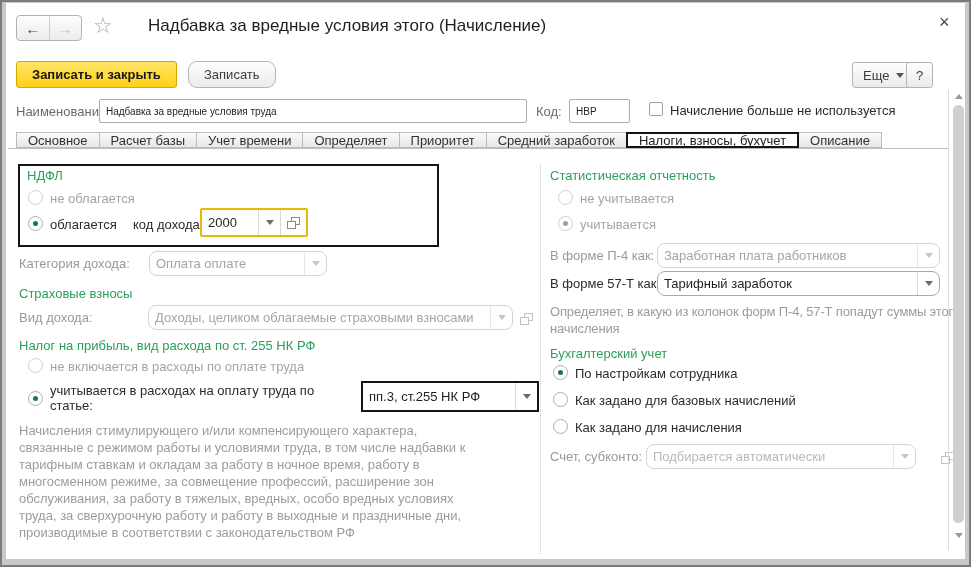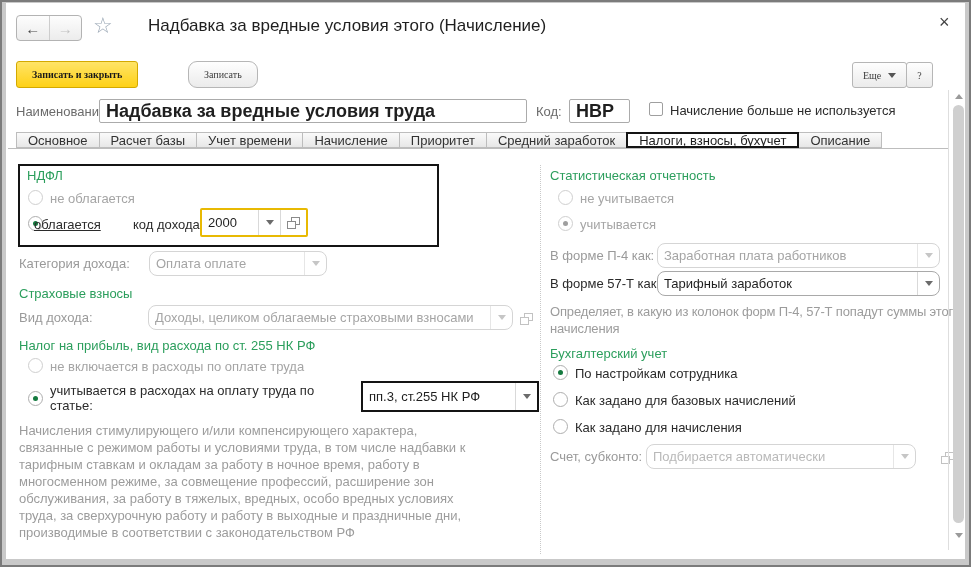--- a/index.html
+++ b/index.html
@@ -11,21 +11,21 @@
   .t13{font-size:13px;color:#2b2b2b;white-space:nowrap;}
   .lblg{color:#9a9a9a;}
   .lblm{color:#6b6b6b;}
   .dis{color:#a5a5a5;}
   .hdr{font-size:13px;color:#2b9e5c;font-weight:normal;white-space:nowrap;}
   .title{font-size:17px;color:#1f1f1f;white-space:nowrap;}
 
   
   .btn{position:absolute;display:flex;align-items:center;justify-content:center;height:27px;
        padding:0 15px;border:1px solid #b6b6b6;border-radius:3px;box-sizing:border-box;
-       background:linear-gradient(#fefefe,#ebebeb);font-size:10px;color:#3c3c3c;cursor:default;font-family:Liberation Serif, serif;}
+       background:linear-gradient(#fefefe,#ebebeb);font-size:13px;color:#3c3c3c;cursor:default;}
   .btn-primary{background:linear-gradient(#ffe467,#fed117);border-color:#d3a900;
        font-weight:bold;color:#191919;}
   .navgrp{position:absolute;left:14px;top:13px;width:66px;height:26px;border:1px solid #b3b3b3;
        border-radius:4px;background:linear-gradient(#fdfdfd,#ececec);display:flex;box-sizing:border-box;}
   .navgrp .half{flex:1;display:flex;align-items:center;justify-content:center;font-size:15px;font-weight:bold;}
   .navgrp .half+.half{border-left:1px solid #cdcdcd;}
   .back{color:#474747;} .fwd{color:#c2c2c2;}
   .star{font-size:22px;color:#9aa7b5;}
   .close{font-size:18px;color:#444;}
 
@@ -39,21 +39,21 @@
   
   .rad{position:absolute;width:15px;height:15px;border-radius:50%;background:#fff;
        border:1px solid #aeaeae;box-sizing:border-box;}
   .rad.rdis{border-color:#cfcfcf;}
   .rad.selg::after{content:'';position:absolute;left:4px;top:4px;width:5px;height:5px;border-radius:50%;background:#157a3f;}
   .rad.seld::after{content:'';position:absolute;left:4px;top:4px;width:5px;height:5px;border-radius:50%;background:#9f9f9f;}
   .cb{position:absolute;width:14px;height:14px;border:1px solid #9f9f9f;border-radius:2px;background:#fff;box-sizing:border-box;}
 
   
   .inp{position:absolute;border:1px solid #ababab;border-radius:2px;box-sizing:border-box;background:#fff;
-       font-family:"Liberation Sans",sans-serif;font-size:18px;color:#1f1f1f;padding:0 6px;outline:none;font-weight:bold;}
+       font-family:"Liberation Sans",sans-serif;font-size:10px;color:#1f1f1f;padding:0 6px;outline:none;}
   .combo{position:absolute;display:flex;align-items:stretch;background:#fff;border:1px solid #a9a9a9;
          border-radius:8px;box-sizing:border-box;font-size:13px;color:#1f1f1f;}
   .combo .ct{flex:1;display:flex;align-items:center;padding:0 6px;overflow:hidden;white-space:nowrap;}
   .combo .dd{width:21px;border-left:1px solid #d9d9d9;display:flex;align-items:center;justify-content:center;}
   .combo .dd::after{content:'';width:0;height:0;border-left:4px solid transparent;border-right:4px solid transparent;border-top:5px solid #6b6b6b;}
   .combo.cdis{border-color:#d5d5d5;color:#a5a5a5;}
   .combo.cdis .dd{border-left-color:#e6e6e6;}
   .combo.cdis .dd::after{border-top-color:#c6c6c6;}
   .combo.flat{position:static;border:none;flex:1;}
   .yframe{position:absolute;display:flex;border:2px solid #e8b903;border-radius:2px;background:#fff;box-sizing:border-box;}
@@ -110,34 +110,34 @@
   <span class="abs t13 lblm" style="left:534px;top:102px;">Код:</span>
   <input class="inp" style="left: 567px; top: 97px; width: 61px; height: 24px;" value="НВР">
   <div class="cb" style="left:647px;top:100px;"></div>
   <span class="abs t13" style="left:668px;top:101px;">Начисление больше не используется</span>
 
   
   <div class="tabbar">
     <div class="tab">Основное</div>
     <div class="tab">Расчет базы</div>
     <div class="tab">Учет времени</div>
-    <div class="tab">Начисление</div>
+    <div class="tab">Определяет</div>
     <div class="tab">Приоритет</div>
     <div class="tab">Средний заработок</div>
     <div class="tab active">Налоги, взносы, бухучет</div>
     <div class="tab">Описание</div>
   </div>
 
   
   <div class="ndflbox"></div>
   <span class="abs hdr" style="left:25px;top:166px;">НДФЛ</span>
   <div class="rad rdis" style="left:26px;top:188px;"></div>
   <span class="abs t13 dis" style="left:48px;top:189px;">не облагается</span>
   <div class="rad selg" style="left:26px;top:214px;"></div>
-  <span class="abs t13" style="left:32px;top:215px;text-decoration:underline;">облагается</span>
+  <span class="abs t13" style="left:48px;top:215px;">облагается</span>
   <span class="abs t13" style="left:131px;top:215px;">код дохода:</span>
   <div class="yframe" style="left:198px;top:206px;width:108px;height:29px;">
     <div class="combo flat">
       <span class="ct">2000</span>
       <span class="dd"></span>
       <span class="openc">
           <span class="openic"></span>
         </span>
     </div>
   </div>

